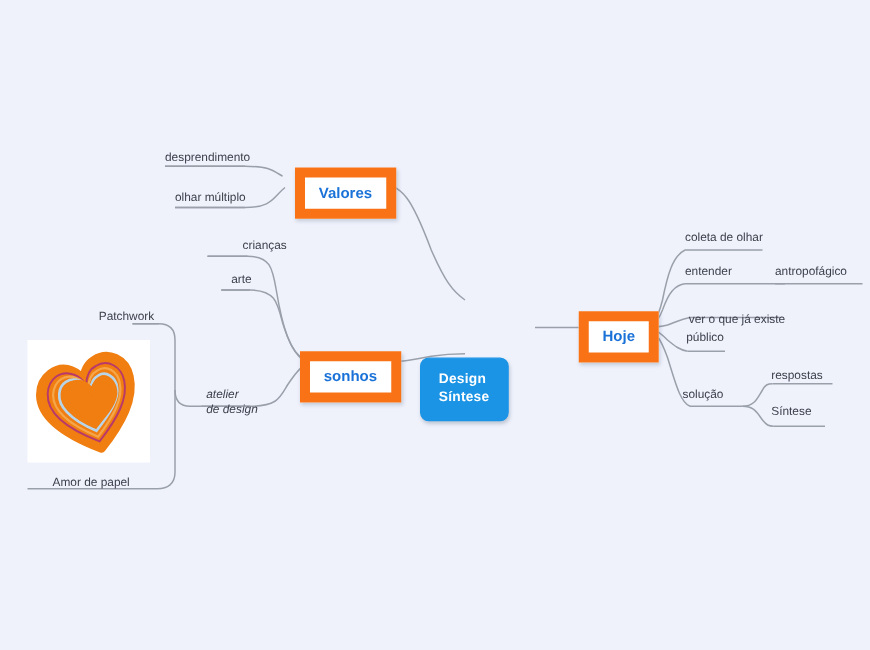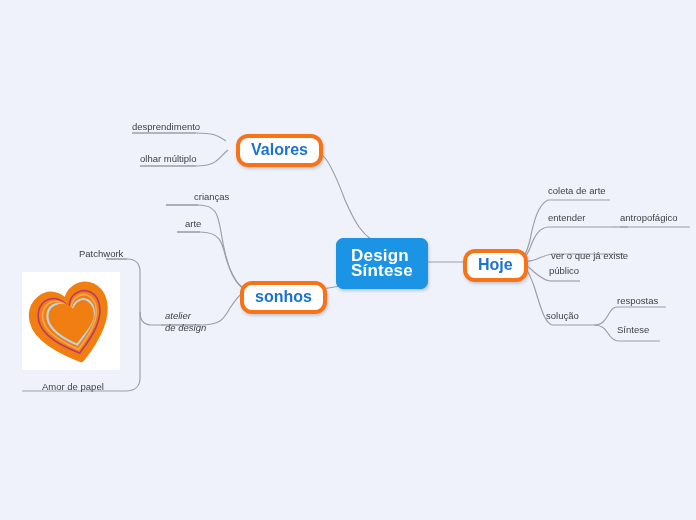--- a/index.html
+++ b/index.html
@@ -30,35 +30,36 @@
     position: absolute;
     box-sizing: border-box;
   }
   
   .root-node {
     background: #1b94e6;
     border: 1px solid #1b94e6;
     border-radius: 7px;
     color: #ffffff;
     font-weight: bold;
-    font-size: 17px;
+    font-size: 11px;
     line-height: 15px;
     padding: 9px 14px 10px 14px;
     box-shadow: 1px 2px 3px rgba(80,100,130,0.30);
     letter-spacing: 0.2px;
+    margin-top: 48px;
   }
   .root-node .line2 { display: block; }
   
   .box-node {
     background: #ffffff;
-    border: 4px solid #f97316;
-    border-radius: 12px;
+    border: 8px solid #f97316;
+    border-radius: 0;
     color: #1a72d8;
     font-weight: bold;
-    font-size: 16px;
+    font-size: 12px;
     line-height: 14px;
     padding: 5px 11px 6px 11px;
     box-shadow: 1px 2px 3px rgba(80,100,130,0.28);
     white-space: nowrap;
   }
   
   .leaf {
     position: absolute;
     color: #3b3f4a;
     font-size: 9.5px;
@@ -195,21 +196,21 @@
 
   <div class="group-caption" style="left:42px; top:381px;">
     <span>Amor de papel</span>
   </div>
 
   <div class="node box-node" style="left:463px; top:249px;">
     <span>Hoje</span>
   </div>
 
   <div class="leaf" style="left:548px; top:185px;">
-    <span>coleta de arte</span>
+    <span>coleta de olhar</span>
   </div>
   <div class="leaf" style="left:548px; top:212px;">
     <span>entender</span>
   </div>
   <div class="leaf" style="left:620px; top:212px;">
     <span>antropofágico</span>
   </div>
   <div class="leaf" style="left:551px; top:250px;">
     <span>ver o que já existe</span>
   </div>

